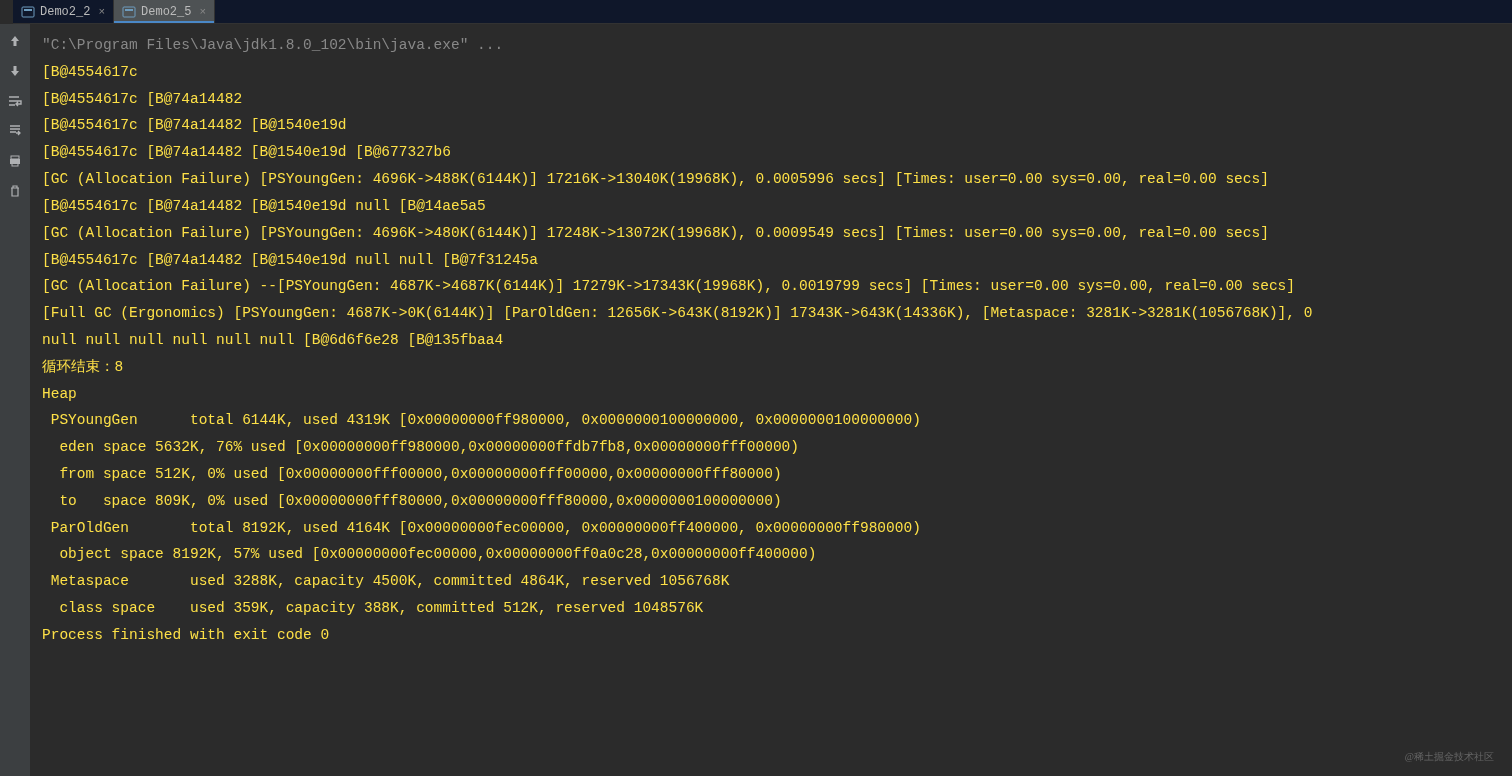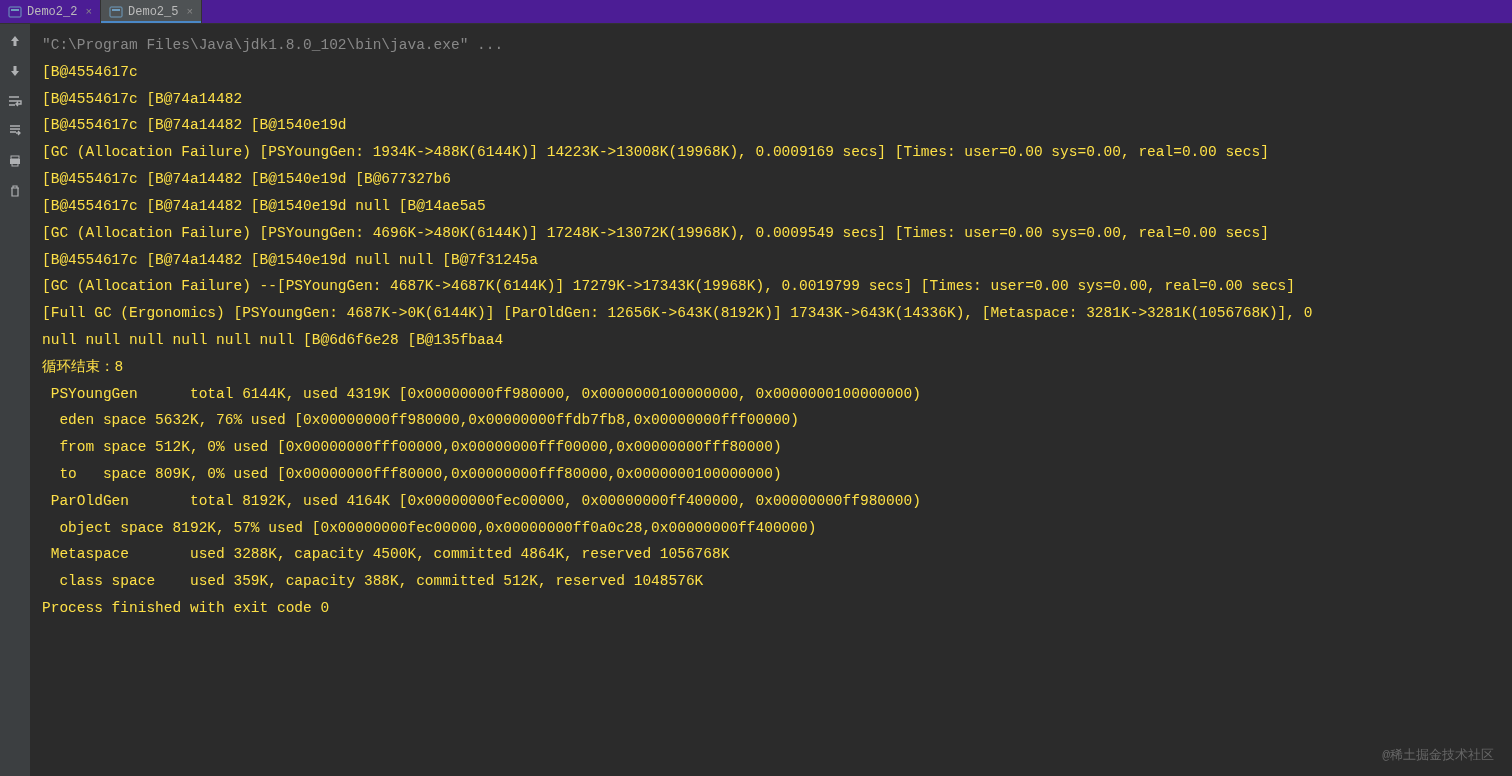--- a/index.html
+++ b/index.html
@@ -16,23 +16,24 @@
       height: 776px;
       overflow: hidden;
     }
     .container {
       display: flex;
       flex-direction: column;
       height: 100%;
     }
     .tabs {
       display: flex;
-      background-color: #4c1d95;
+      background-color: #0f172a;
       height: 24px;
       border-bottom: 1px solid #323232;
+      margin-left: 13px;
     }
     .tab {
       display: flex;
       align-items: center;
       padding: 0 8px;
       height: 100%;
       cursor: pointer;
       border-right: 1px solid #323232;
       position: relative;
     }
@@ -100,22 +101,22 @@
       color: #fde047;
     }
     .console-line.cmd {
       color: #888888;
     }
     .watermark {
       position: absolute;
       bottom: 12px;
       right: 18px;
       color: #666666;
-      font-size: 13px;
-      font-family: Liberation Mono, monospace;
+      font-size: 10px;
+      font-family: Liberation Serif, serif;
     }
   </style>
 </head>
 <body>
 
 <div class="container">
   <div class="tabs">
     <div class="tab">
       <span class="tab-icon">
         <svg width="14" height="14" viewBox="0 0 14 14">
@@ -172,29 +173,30 @@
             <path d="M3 4 L11 4 M5 4 L5 2 L9 2 L9 4 M4 4 L4 12 L10 12 L10 4" fill="none" stroke="#afb1b3" stroke-width="1.2"></path>
           </svg>
       </div>
     </div>
 
     <div class="console" id="console">
         <div class="console-line cmd">"C:\Program Files\Java\jdk1.8.0_102\bin\java.exe" ...</div>
         <div class="console-line">[B@4554617c</div>
         <div class="console-line">[B@4554617c [B@74a14482</div>
         <div class="console-line">[B@4554617c [B@74a14482 [B@1540e19d</div>
-        <div class="console-line">[GC (Allocation Failure) [PSYoungGen: 1934K-&gt;488K(6144K)] 14223K-&gt;13008K(19968K), 0.0009169 secs] [Times: user=0.00 sys=0.00, real=0.00 secs]</div>
         <div class="console-line">[B@4554617c [B@74a14482 [B@1540e19d [B@677327b6</div>
+        <div class="console-line">[GC (Allocation Failure) [PSYoungGen: 4696K-&gt;488K(6144K)] 17216K-&gt;13040K(19968K), 0.0005996 secs] [Times: user=0.00 sys=0.00, real=0.00 secs]</div>
         <div class="console-line">[B@4554617c [B@74a14482 [B@1540e19d null [B@14ae5a5</div>
         <div class="console-line">[GC (Allocation Failure) [PSYoungGen: 4696K-&gt;480K(6144K)] 17248K-&gt;13072K(19968K), 0.0009549 secs] [Times: user=0.00 sys=0.00, real=0.00 secs]</div>
         <div class="console-line">[B@4554617c [B@74a14482 [B@1540e19d null null [B@7f31245a</div>
         <div class="console-line">[GC (Allocation Failure) --[PSYoungGen: 4687K-&gt;4687K(6144K)] 17279K-&gt;17343K(19968K), 0.0019799 secs] [Times: user=0.00 sys=0.00, real=0.00 secs]</div>
         <div class="console-line">[Full GC (Ergonomics) [PSYoungGen: 4687K-&gt;0K(6144K)] [ParOldGen: 12656K-&gt;643K(8192K)] 17343K-&gt;643K(14336K), [Metaspace: 3281K-&gt;3281K(1056768K)], 0</div>
         <div class="console-line">null null null null null null [B@6d6f6e28 [B@135fbaa4</div>
         <div class="console-line">循环结束：8</div>
+        <div class="console-line">Heap</div>
         <div class="console-line"> PSYoungGen      total 6144K, used 4319K [0x00000000ff980000, 0x0000000100000000, 0x0000000100000000)</div>
         <div class="console-line">  eden space 5632K, 76% used [0x00000000ff980000,0x00000000ffdb7fb8,0x00000000fff00000)</div>
         <div class="console-line">  from space 512K, 0% used [0x00000000fff00000,0x00000000fff00000,0x00000000fff80000)</div>
         <div class="console-line">  to   space 809K, 0% used [0x00000000fff80000,0x00000000fff80000,0x0000000100000000)</div>
         <div class="console-line"> ParOldGen       total 8192K, used 4164K [0x00000000fec00000, 0x00000000ff400000, 0x00000000ff980000)</div>
         <div class="console-line">  object space 8192K, 57% used [0x00000000fec00000,0x00000000ff0a0c28,0x00000000ff400000)</div>
         <div class="console-line"> Metaspace       used 3288K, capacity 4500K, committed 4864K, reserved 1056768K</div>
         <div class="console-line">  class space    used 359K, capacity 388K, committed 512K, reserved 1048576K</div>
         <div class="console-line"></div>
         <div class="console-line">Process finished with exit code 0</div>

